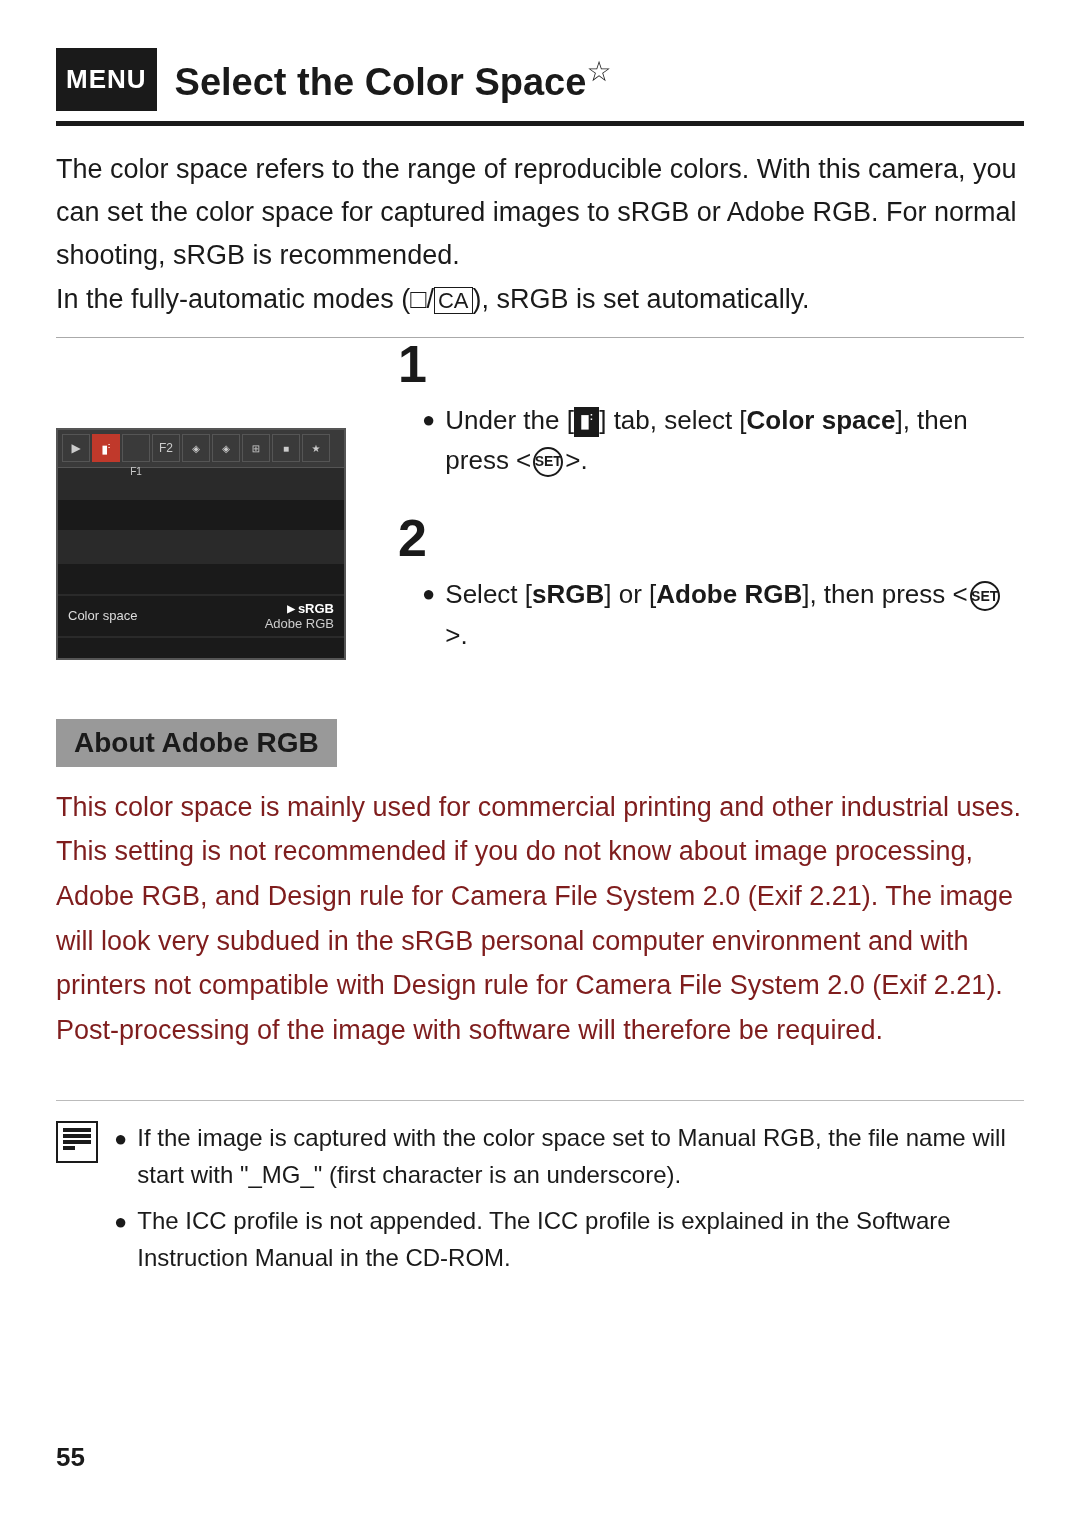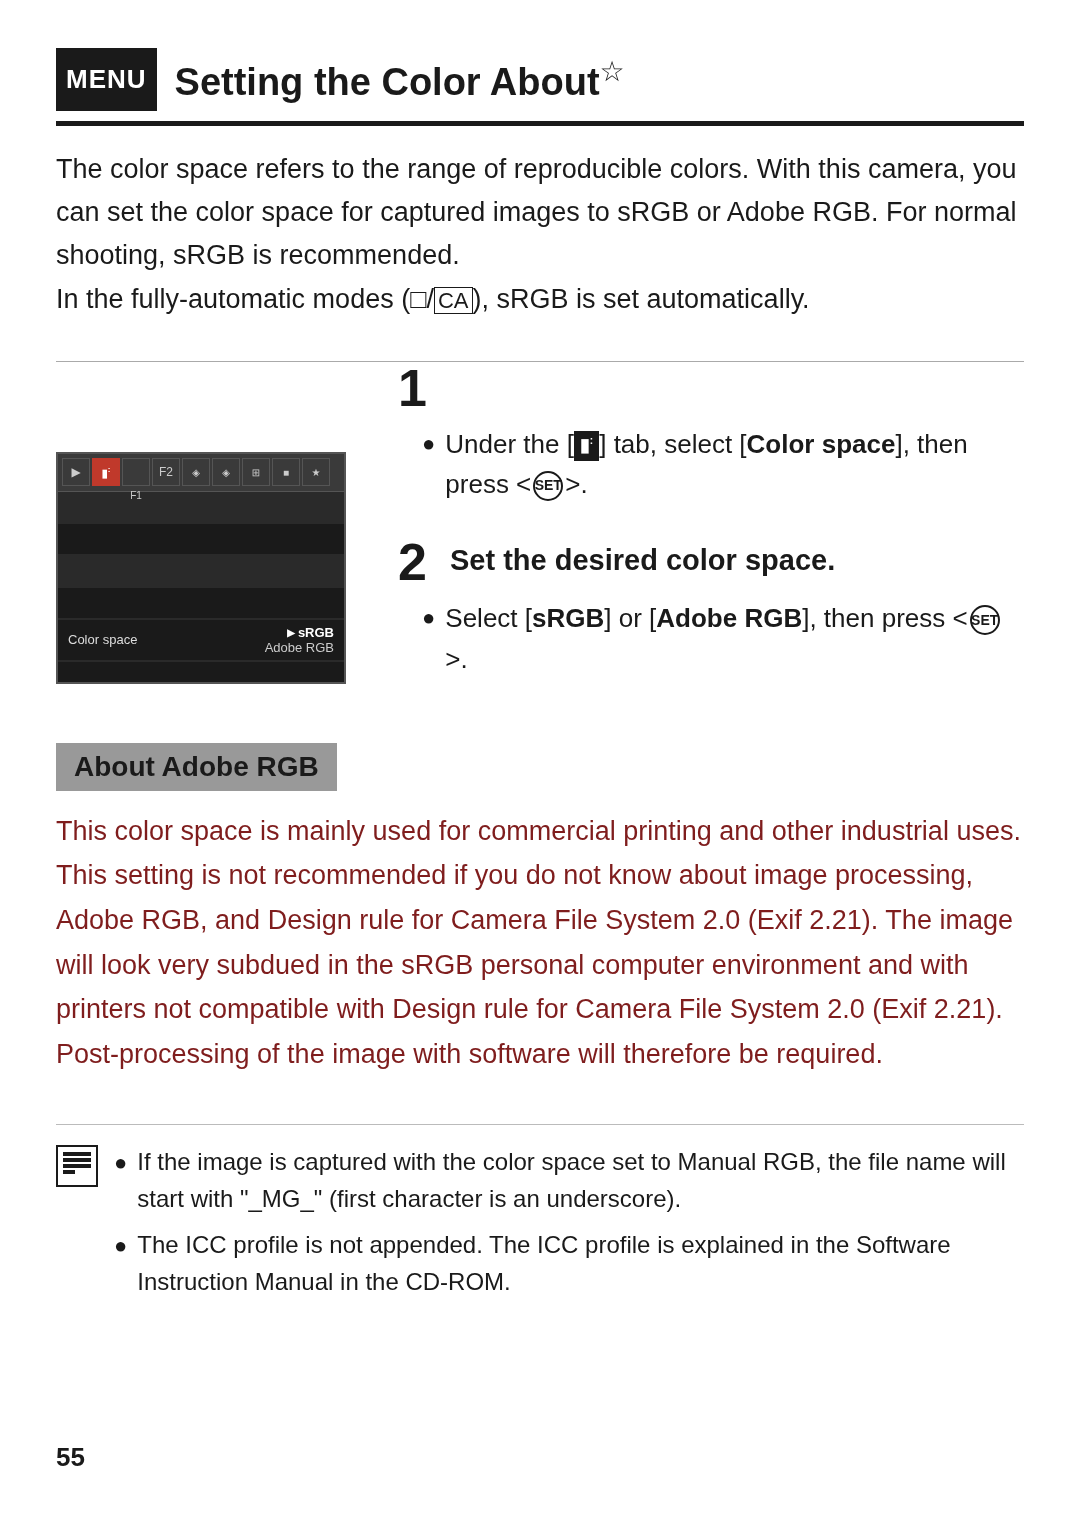--- a/index.html
+++ b/index.html
@@ -44,21 +44,21 @@
       width: 100%;
       height: 5px;
       background: #1a1a1a;
       margin-bottom: 22px;
     }
 
     
     .intro-text {
       font-size: 27px;
       line-height: 1.6;
-      margin-bottom: 40px;
+      margin-bottom: 16px;
       color: #1a1a1a;
     }
     .separator-line {
       width: 100%;
       height: 1px;
       background: #aaa;
       margin-bottom: 0px;
     }
 
     
@@ -288,21 +288,21 @@
       font-weight: bold;
       color: #1a1a1a;
     }
   </style>
 </head>
 <body>
 
 <div class="page-title-row">
   <span class="menu-badge">MENU</span>
   <span class="page-title-text">
-    <span>Setting the Color About</span><span class="title-star">☆</span>
+    <span>Select the Color Space</span><span class="title-star">☆</span>
   </span>
 </div>
 <div class="title-underline"></div>
 
 <p class="intro-text">
   The color space refers to the range of reproducible colors. With this camera, you can set the color space for captured images to sRGB or Adobe RGB. For normal shooting, sRGB is recommended.<br>
   In the fully-automatic modes (□/<span style="border:1px solid #1a1a1a;padding:0 3px;font-size:22px;vertical-align:middle;">CA</span>), sRGB is set automatically.
 </p>
 <div class="separator-line"></div>
 
@@ -369,21 +369,20 @@
           <span class="bullet-text">
             Under the [<span class="bracket-tab">▮<sup style="font-size:10px;">:</sup></span>] tab, select [<strong>Color space</strong>], then press &lt;<span class="set-circle">SET</span>&gt;.
           </span>
         </div>
       </div>
     </div>
 
     <div class="step-block">
       <div class="step-header">
         <span class="step-number">2</span>
-        <span class="step-title">Set the desired color space.</span>
       </div>
       <div class="step-bullets">
         <div class="step-bullet">
           <span class="bullet-dot">●</span>
           <span class="bullet-text">
             Select [<strong>sRGB</strong>] or [<strong>Adobe RGB</strong>], then press &lt;<span class="set-circle">SET</span>&gt;.
           </span>
         </div>
       </div>
     </div>

